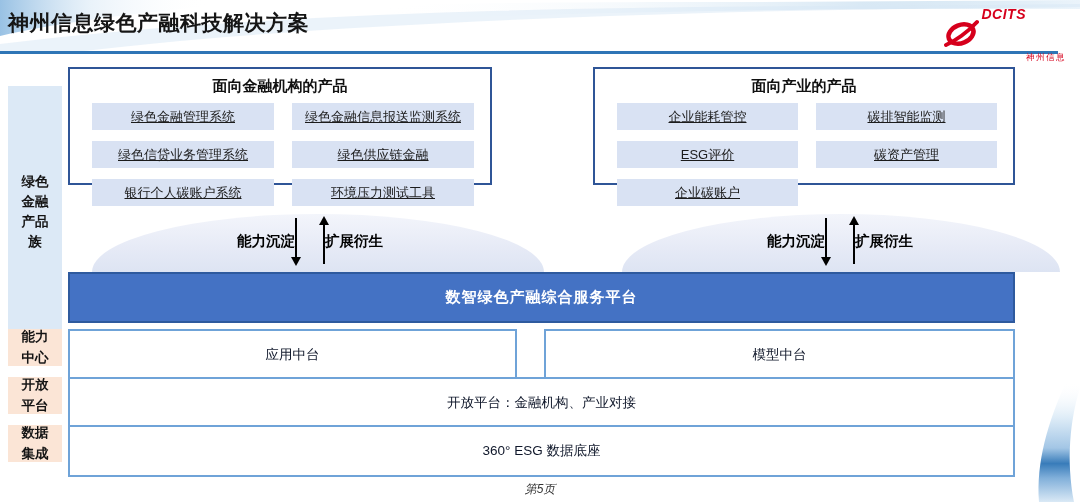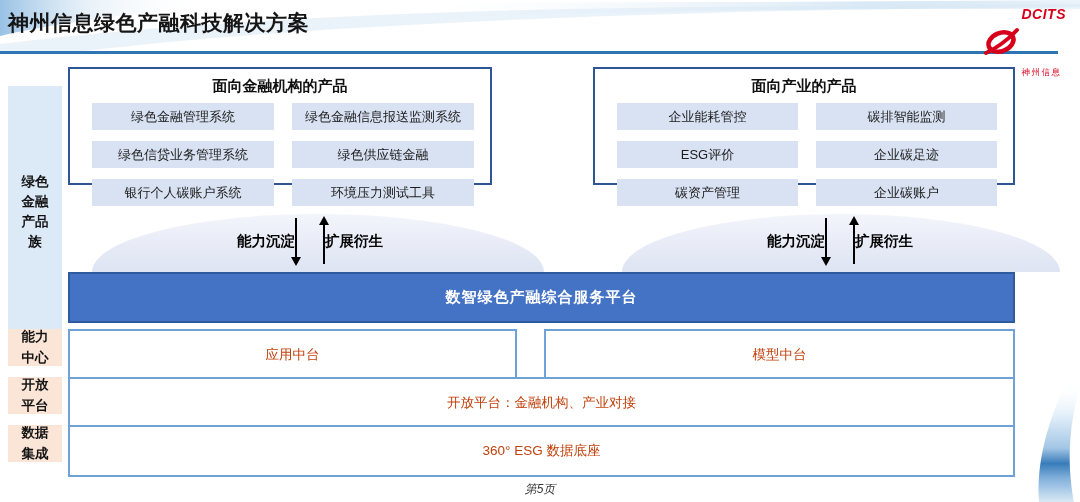--- a/index.html
+++ b/index.html
@@ -22,21 +22,21 @@
     letter-spacing: 0.5px; z-index: 3;
   }
   .title-underline {
     position: absolute; top: 51px; left: 0;
     width: 1058px; height: 3px; background: #2E75B6; z-index: 3;
   }
   .logo {
     position: absolute; top: 7px; right: 14px;
     display: flex; align-items: center; gap: 3px; z-index: 3;
   }
-  .logo-texts { display: flex; flex-direction: column; line-height: 1.05; }
+  .logo-texts { display: flex; flex-direction: row; line-height: 1.05; text-align: right; }
   .logo-brand { color: #D6001C; font-weight: 700; font-style: italic; font-size: 14px; letter-spacing: 0.5px; }
   .logo-sub { color: #D6001C; font-size: 8.5px; letter-spacing: 1.5px; margin-top: 46px; }
 
   
   .strip {
     position: absolute; left: 8px; width: 54px;
     display: flex; align-items: center; justify-content: center;
   }
   .strip-blue  { background: #DCE9F6; top: 86px; height: 252px; }
   .strip-peach { background: #FBE5D6; height: 37px; }
@@ -59,21 +59,21 @@
     text-align: center; font-size: 15px; font-weight: 700; color: #111;
     padding-top: 8px; height: 32px;
   }
   .chip-grid {
     display: grid; grid-template-columns: 1fr 1fr;
     column-gap: 18px; row-gap: 11px; margin: 2px 16px 0 22px;
   }
   .chip {
     background: #D9E2F3; height: 27px; line-height: 27px;
     text-align: center; font-size: 13px; color: #1c1c1c;
-    white-space: nowrap; overflow: hidden;
+    white-space: nowrap; overflow: hidden; text-decoration: underline;
   }
 
   
   .dome {
     position: absolute; top: 214px; height: 58px; z-index: 0;
     border-radius: 50% 50% 0 0 / 100% 100% 0 0;
     background: linear-gradient(180deg, #f3f5fb 0%, #e6eaf6 60%, #dde4f3 100%);
   }
   .dome-left  { left: 92px;  width: 452px; }
   .dome-right { left: 622px; width: 438px; }
@@ -104,21 +104,21 @@
     background: #4472C4; border: 2px solid #2E5A9E; z-index: 2;
     display: flex; align-items: center; justify-content: center;
   }
   .platform-bar span { color: #ffffff; font-size: 15px; font-weight: 700; letter-spacing: 1px; }
 
   
   .row-box {
     position: absolute; height: 52px; background: #ffffff;
     border: 2px solid #6FA3D8;
     display: flex; align-items: center; justify-content: center;
-    font-size: 13.5px; color: #c2410c; z-index: 2;
+    font-size: 13.5px; color: #0f172a; z-index: 2;
   }
   .row-app   { left: 68px;  top: 329px; width: 449px; }
   .row-model { left: 544px; top: 329px; width: 471px; }
   .row-open  { left: 68px;  top: 377px; width: 947px; }
   .row-data  { left: 68px;  top: 425px; width: 947px; }
 
   
   .page-number {
     position: absolute; bottom: 4px; left: 0; width: 100%;
     text-align: center; font-size: 12px; font-style: italic; color: #333; margin-top: 48px;
@@ -189,21 +189,20 @@
       <div class="chip">环境压力测试工具</div>
     </div>
   </div>
 
   <div class="product-box box-industry">
     <div class="box-title">面向产业的产品</div>
     <div class="chip-grid">
       <div class="chip">企业能耗管控</div>
       <div class="chip">碳排智能监测</div>
       <div class="chip">ESG评价</div>
-      <div class="chip">企业碳足迹</div>
       <div class="chip">碳资产管理</div>
       <div class="chip">企业碳账户</div>
     </div>
   </div>
 
   <div class="dome dome-left"></div>
   <div class="dome dome-right"></div>
 
   <div class="flow-group flow-left">
     <span class="flow-label">能力沉淀</span>

